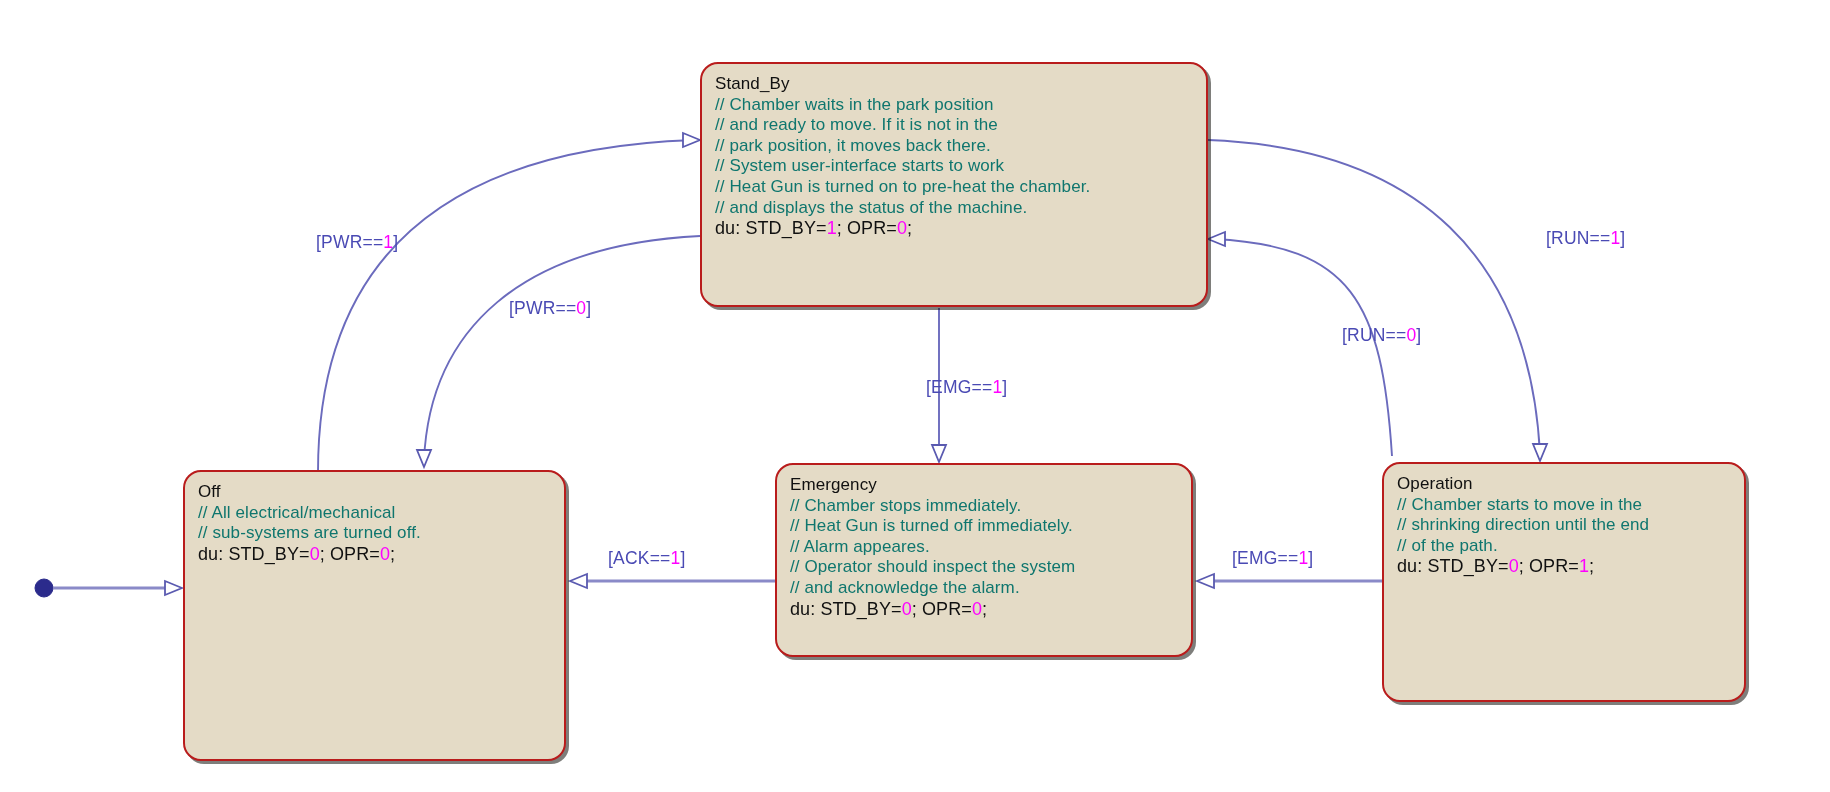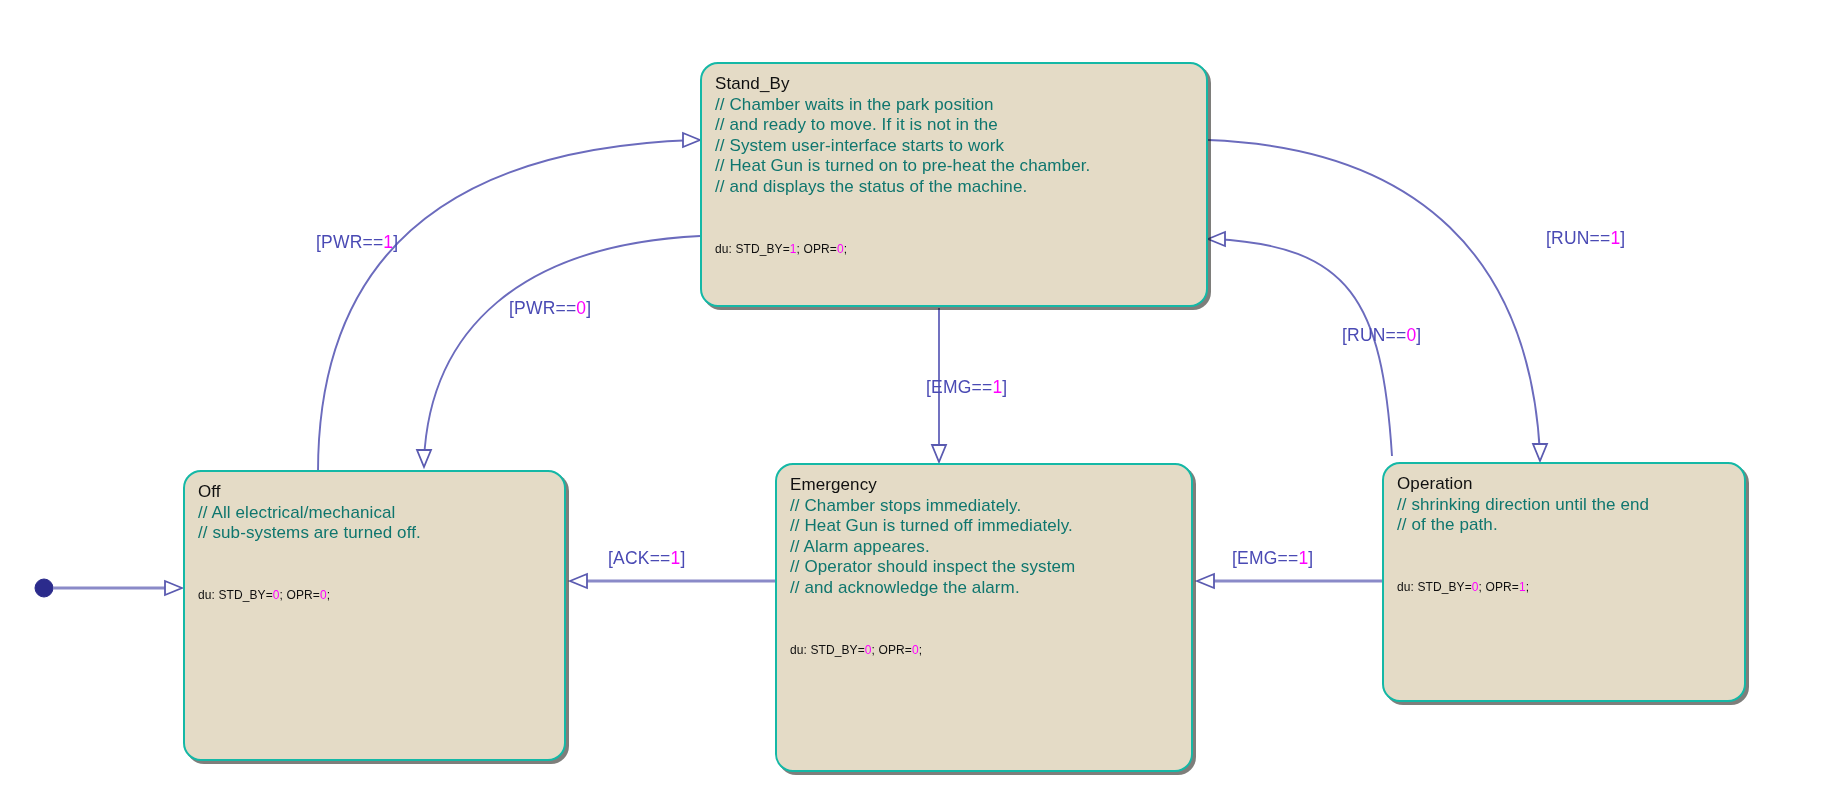--- a/index.html
+++ b/index.html
@@ -13,43 +13,42 @@
     height: 792px;
     background: #ffffff;
     overflow: hidden;
     font-family: "Liberation Sans", sans-serif;
   }
   
   .state {
     position: absolute;
     box-sizing: border-box;
     background: #e4dbc6;
-    border: 2px solid #14b8a6;
+    border: 2px solid #b91c1c;
     border-radius: 18px;
     box-shadow: 3px 3px 0 0 rgba(20,20,14,0.55);
     padding: 10px 13px 8px 13px;
     line-height: 20.6px;
     white-space: nowrap;
     z-index: 3;
   }
   .state-name {
     color: #101010;
     font-size: 17px;
     letter-spacing: 0.1px;
   }
   .comment {
     color: #0f766e;
     font-size: 17px;
     letter-spacing: 0.1px;
   }
   .action {
     color: #101010;
-    font-size: 12px;
+    font-size: 18px;
     letter-spacing: 0.1px;
-    margin-top: 41px;
   }
   .num { color: #ff00ff; }
 
   
   .tlabel {
     position: absolute;
     color: #4a4ab4;
     font-size: 17.5px;
     white-space: nowrap;
     z-index: 4;
@@ -132,45 +131,47 @@
     <g>
       <path class="edge-thick" d="M 775 581 L 577 581"></path>
       <path class="ahead" d="M 570 581 L 587 574 L 587 588 Z"></path>
     </g>
   </svg>
 
   <div class="state" style="left:700px; top:62px; width:508px; height:245px;">
     <div class="state-name">Stand_By</div>
     <div class="comment">// Chamber waits in the park position</div>
     <div class="comment">// and ready to move. If it is not in the</div>
+    <div class="comment">// park position, it moves back there.</div>
     <div class="comment">// System user-interface starts to work</div>
     <div class="comment">// Heat Gun is turned on to pre-heat the chamber.</div>
     <div class="comment">// and displays the status of the machine.</div>
     <div class="action"><span>du: STD_BY=</span><span class="num">1</span><span>; OPR=</span><span class="num">0</span><span>;</span></div>
   </div>
 
   <div class="state" style="left:183px; top:470px; width:383px; height:291px;">
     <div class="state-name">Off</div>
     <div class="comment">// All electrical/mechanical</div>
     <div class="comment">// sub-systems are turned off.</div>
     <div class="action"><span>du: STD_BY=</span><span class="num">0</span><span>; OPR=</span><span class="num">0</span><span>;</span></div>
   </div>
 
-  <div class="state" style="left:775px; top:463px; width:418px; height:309px;">
+  <div class="state" style="left:775px; top:463px; width:418px; height:194px;">
     <div class="state-name">Emergency</div>
     <div class="comment">// Chamber stops immediately.</div>
     <div class="comment">// Heat Gun is turned off immediately.</div>
     <div class="comment">// Alarm appeares.</div>
     <div class="comment">// Operator should inspect the system</div>
     <div class="comment">// and acknowledge the alarm.</div>
     <div class="action"><span>du: STD_BY=</span><span class="num">0</span><span>; OPR=</span><span class="num">0</span><span>;</span></div>
   </div>
 
   <div class="state" style="left:1382px; top:462px; width:364px; height:240px;">
     <div class="state-name">Operation</div>
+    <div class="comment">// Chamber starts to move in the</div>
     <div class="comment">// shrinking direction until the end</div>
     <div class="comment">// of the path.</div>
     <div class="action"><span>du: STD_BY=</span><span class="num">0</span><span>; OPR=</span><span class="num">1</span><span>;</span></div>
   </div>
 
   <div class="tlabel" style="left:316px; top:232px;"><span>[</span><span>PWR==</span><span class="num">1</span><span>]</span></div>
 
   <div class="tlabel" style="left:509px; top:298px;text-align:right;"><span>[</span><span>PWR==</span><span class="num">0</span><span>]</span></div>
 
   <div class="tlabel" style="left:1546px; top:228px;"><span>[</span><span>RUN==</span><span class="num">1</span><span>]</span></div>

